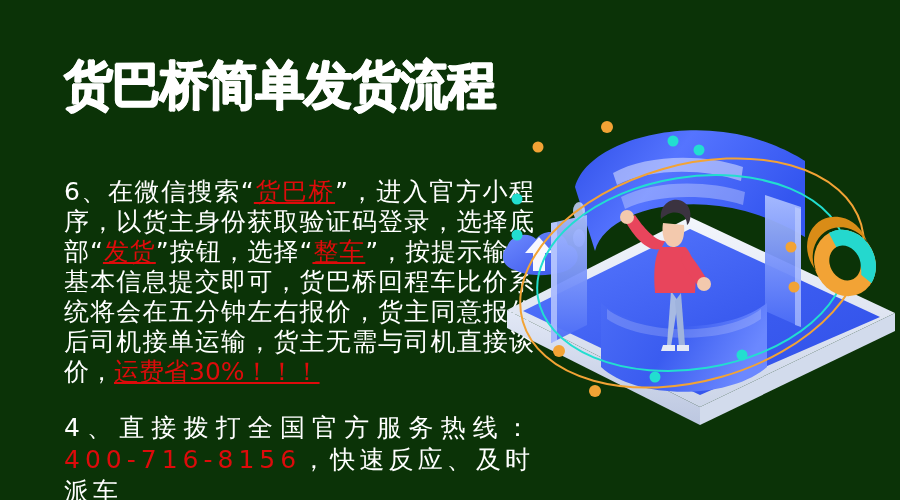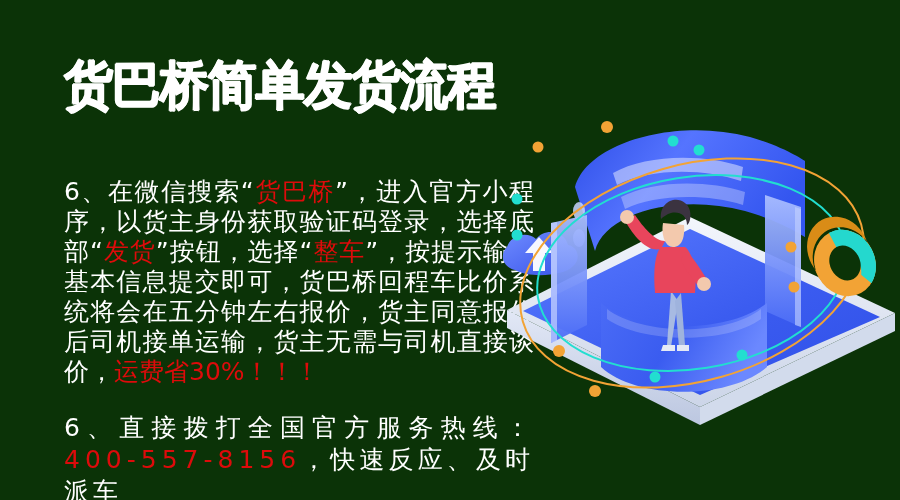--- a/index.html
+++ b/index.html
@@ -57,20 +57,21 @@
   }
   .para1 {
     margin-bottom: 12px;
   }
   .para2 {
     letter-spacing: 4px;
     line-height: 32px;
   }
   .hl {
     color: #dd0b0b;
+    text-decoration: underline;
   }
   .phone {
     color: #dd0b0b;
     letter-spacing: 5px;
   }
 
   
   #art {
     position: absolute;
     left: 495px;
@@ -88,21 +89,21 @@
 <body>
 
 <div id="poster">
 
   <div id="title">货巴桥简单发货流程</div>
 
   <div id="copy">
 
     <p class="para para1"><span>6、在微信搜索“</span><span class="hl">货巴桥</span><span>”，进入官方小程序，以货主身份获取验证码登录，选择底部“</span><span class="hl">发货</span><span>”按钮，选择“</span><span class="hl">整车</span><span>”，按提示输入基本信息提交即可，货巴桥回程车比价系统将会在五分钟左右报价，货主同意报价后司机接单运输，货主无需与司机直接谈价，</span><span class="hl">运费省30%！！！</span></p>
 
-    <p class="para para2"><span>6、直接拨打全国官方服务热线：</span><span class="phone">400-557-8156</span><span>，快速反应、及时派车</span></p>
+    <p class="para para2"><span>4、直接拨打全国官方服务热线：</span><span class="phone">400-716-8156</span><span>，快速反应、及时派车</span></p>
 
   </div>
 
   <div id="art">
     <svg viewBox="0 0 405 330" xmlns="http://www.w3.org/2000/svg">
       <defs>
         <linearGradient id="gPlatTop" x1="0" y1="0" x2="1" y2="1">
           <stop offset="0%" stop-color="#5a7bff"></stop>
           <stop offset="55%" stop-color="#3b5cf0"></stop>
           <stop offset="100%" stop-color="#2f4fe8"></stop>

